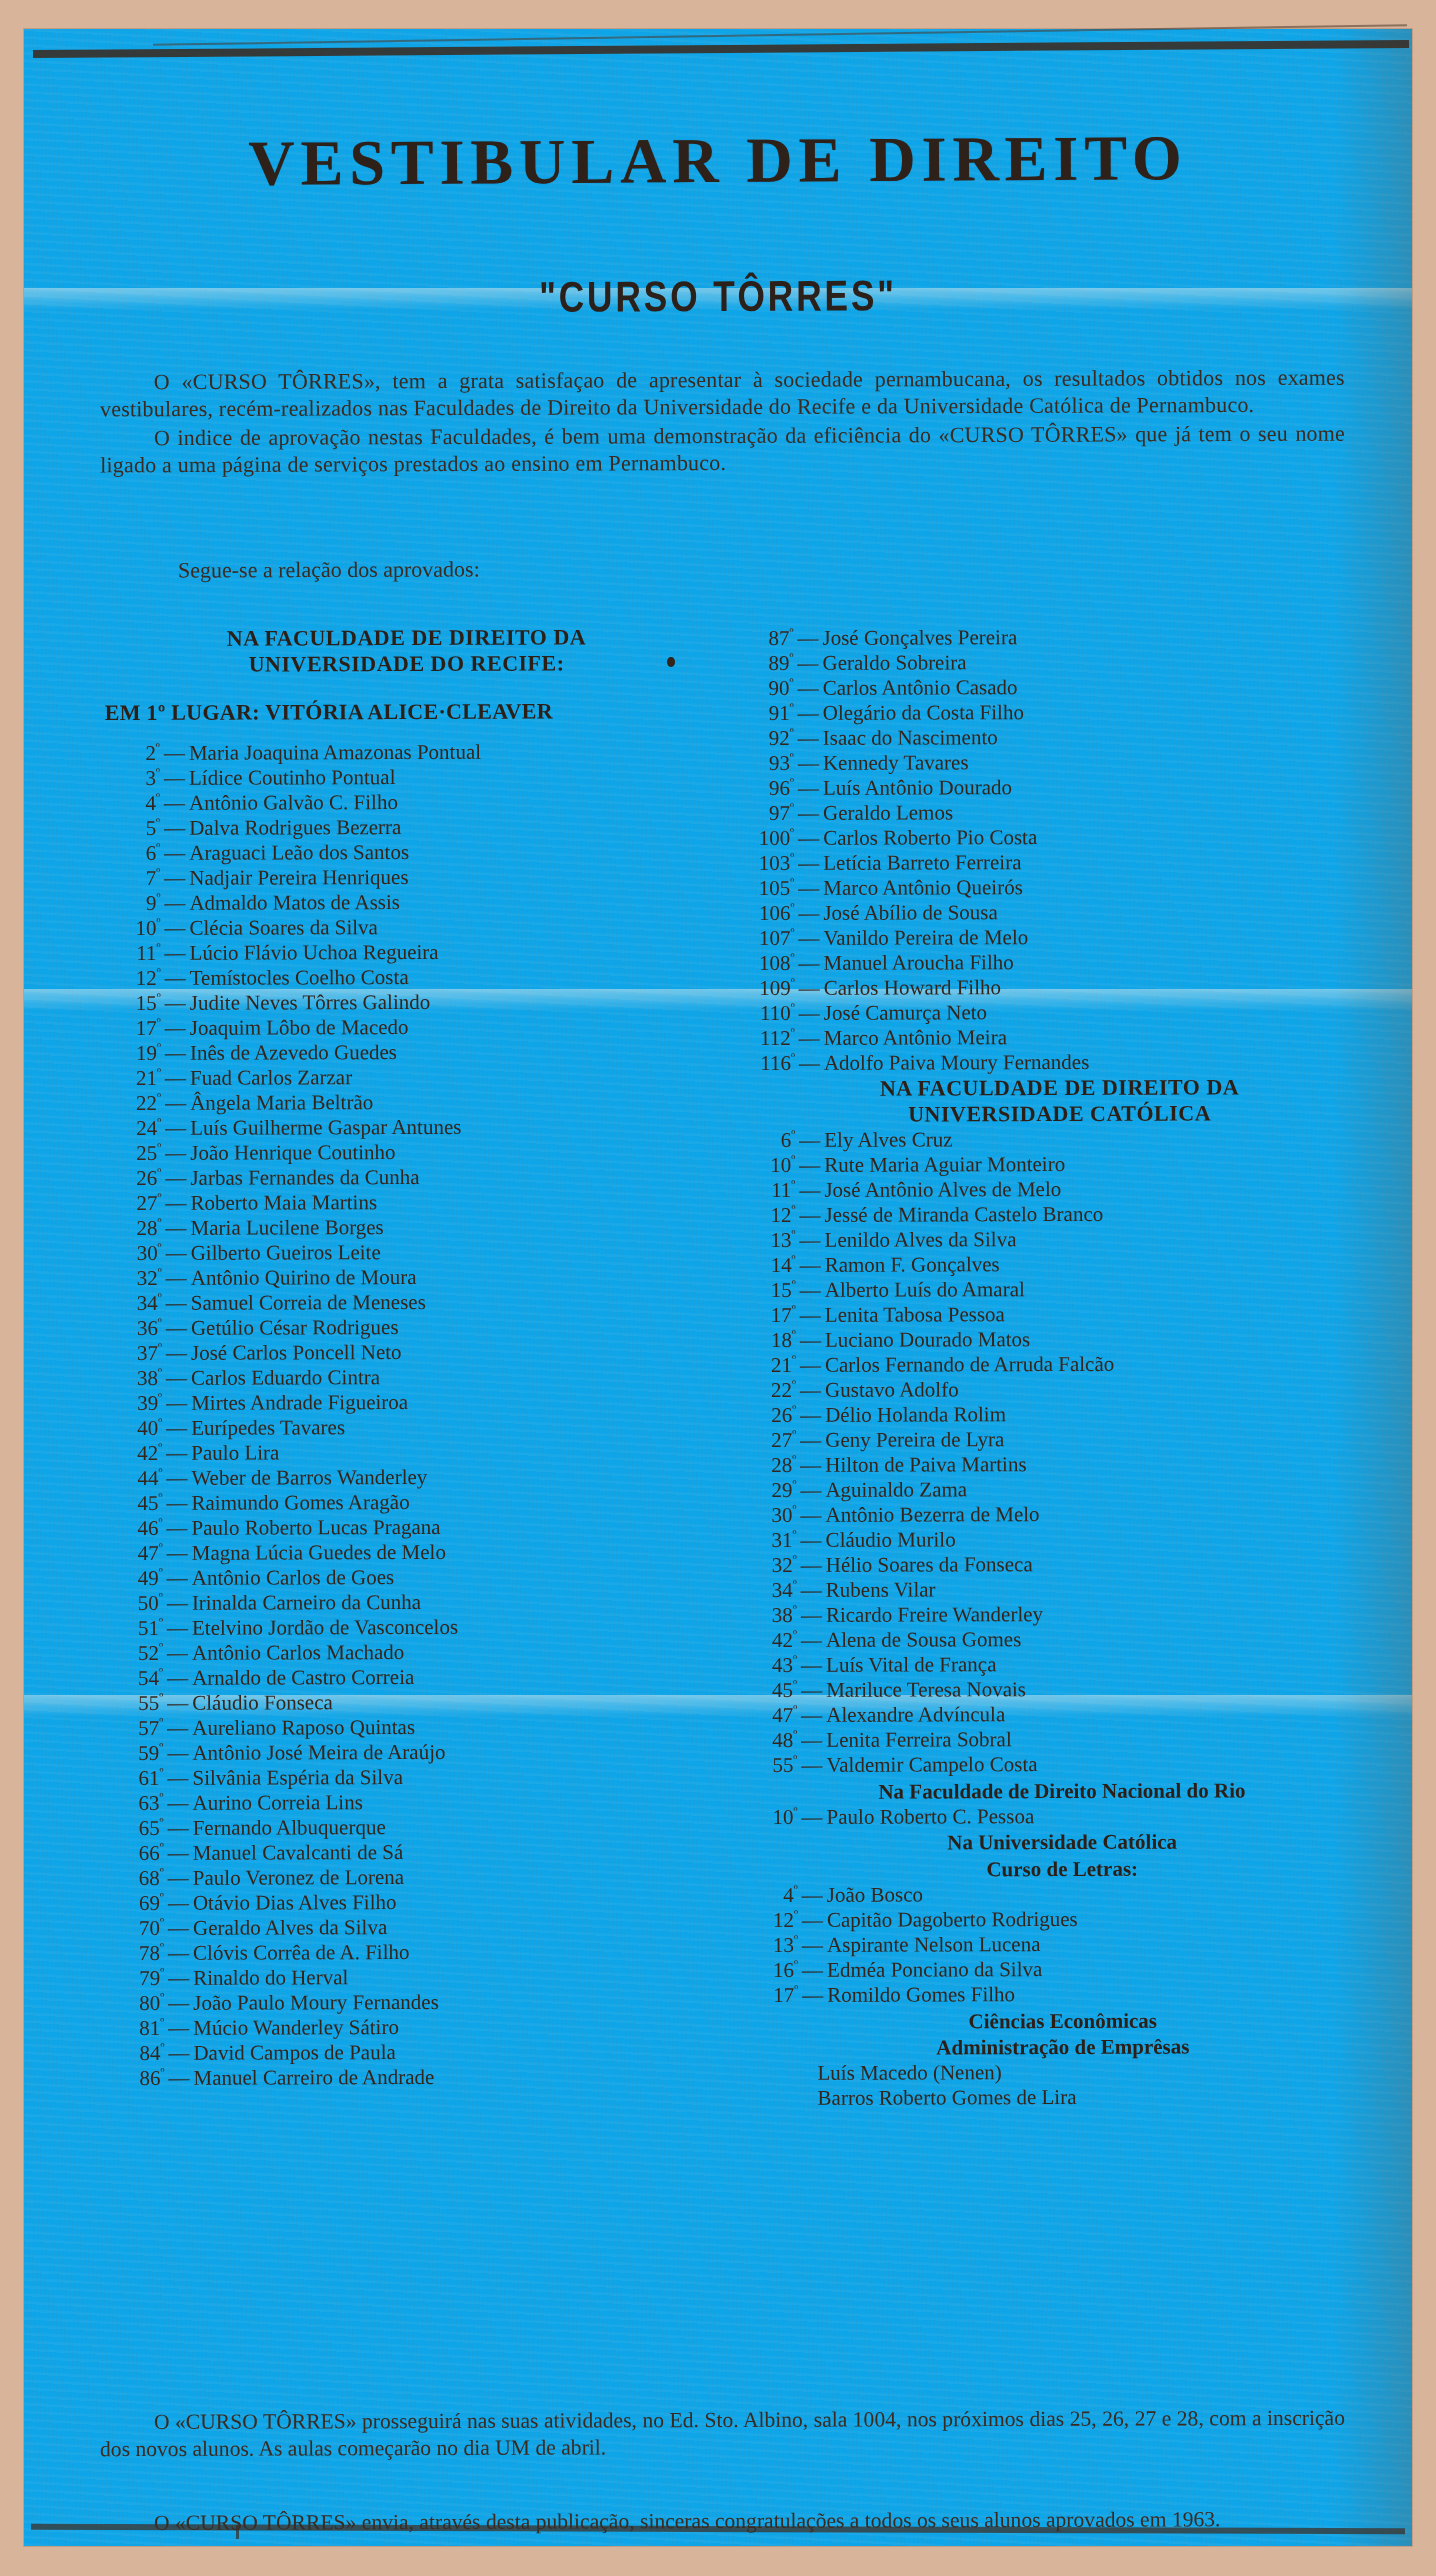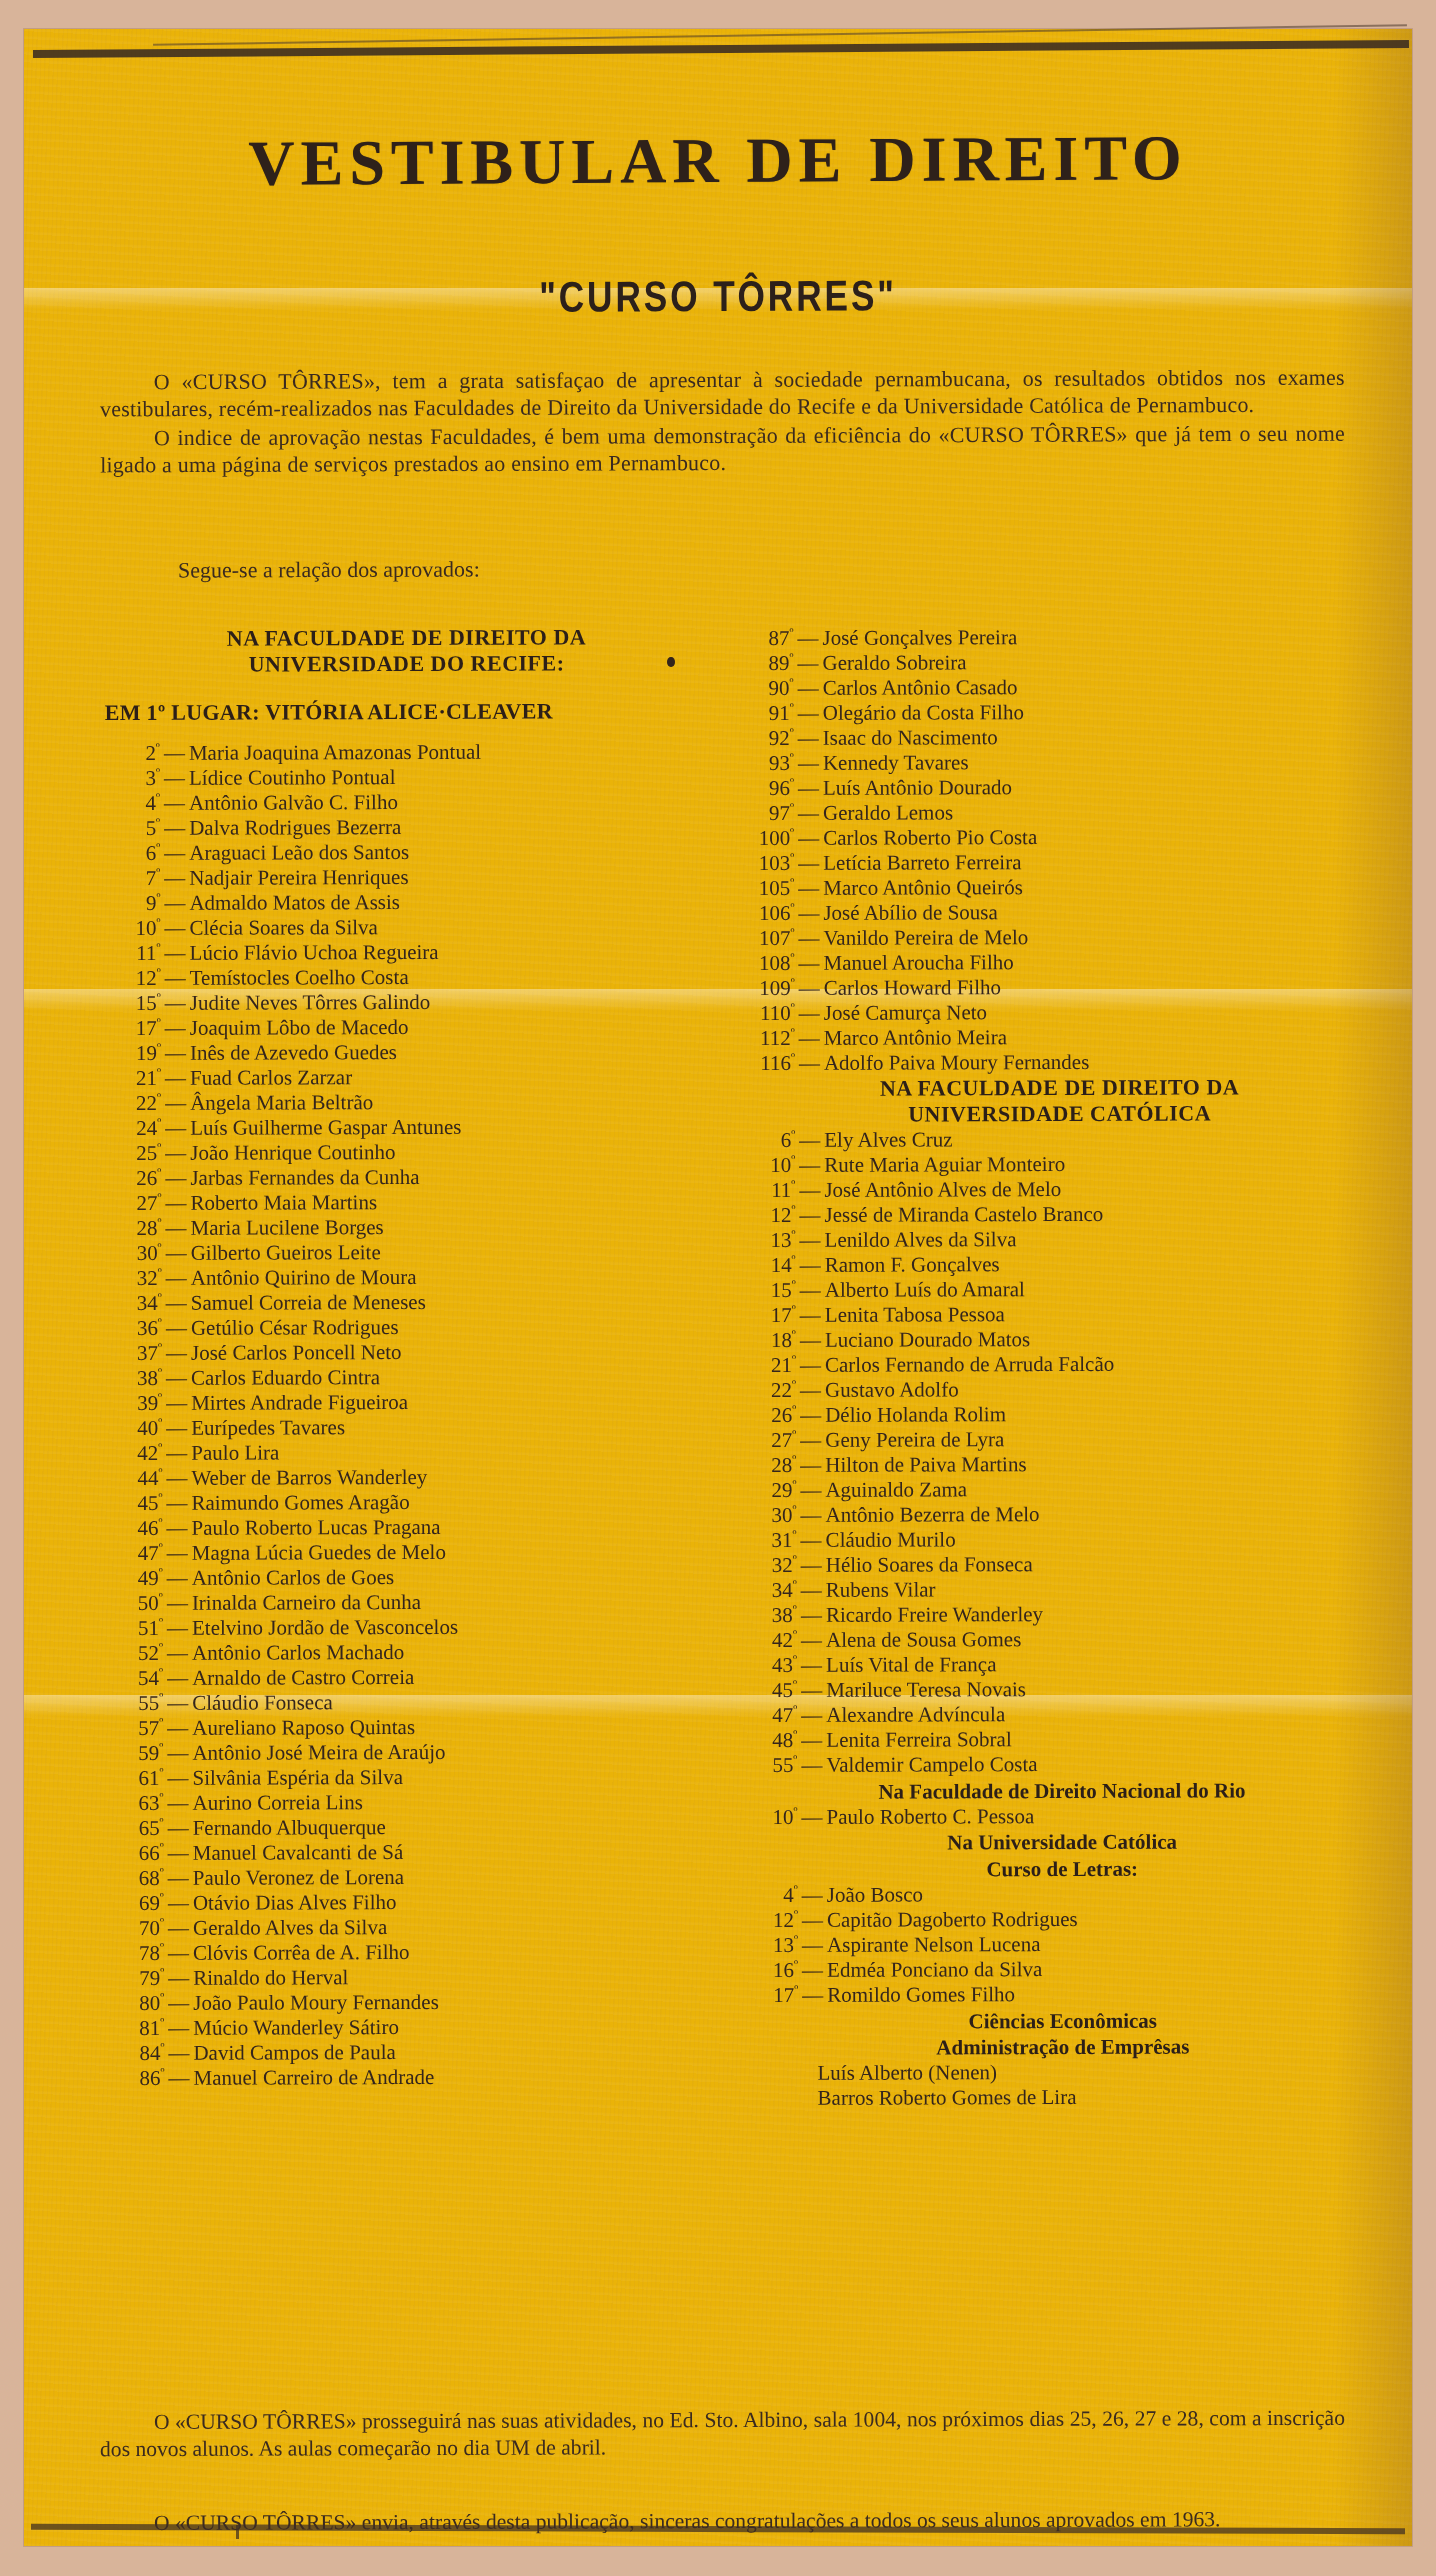--- a/index.html
+++ b/index.html
@@ -14,21 +14,21 @@
   
   .clipping{
     position:absolute;
     left:24px; top:29px;
     width:1388px; height:2517px;
     background:
       radial-gradient(ellipse at 78% 4%, rgba(120,80,50,.22) 0%, rgba(120,80,50,0) 42%),
       radial-gradient(ellipse at 12% 52%, rgba(255,235,215,.30) 0%, rgba(255,235,215,0) 55%),
       radial-gradient(ellipse at 96% 88%, rgba(150,105,70,.20) 0%, rgba(150,105,70,0) 50%),
       linear-gradient(102deg,#e9c4a8 0%,#edcbb0 22%,#e6bf a2 48%,#e3bb9e 70%,#dcb193 100%);
-    background-color:#eab308;
+    background-color:#0ea5e9;
     box-shadow:0 0 0 0.9px rgba(120,85,60,.25);
   }
   .grain{
     position:absolute;inset:0;
     background-image:
       repeating-linear-gradient(92deg, rgba(150,105,72,.055) 0px, rgba(150,105,72,.055) 0.9px, rgba(255,255,255,0) 1.7px, rgba(255,255,255,0) 4.3px),
       repeating-linear-gradient(3deg, rgba(255,240,225,.05) 0px, rgba(255,240,225,.05) 1.7px, rgba(255,255,255,0) 3.5px, rgba(255,255,255,0) 7.8px);
     pointer-events:none;
   }
   .fold{
@@ -727,21 +727,21 @@
           <span class="rank">17<span class="sup">º</span></span>
           <span class="dash">—</span>
           <span class="pname">Romildo Gomes Filho</span>
         </li>
       </ul>
 
     <div class="small-head">Ciências Econômicas</div>
     <div class="small-head">Administração de Emprêsas</div>
     <ul class="names" id="adm-list">
         <li class="plainname">
-          <span>Luís Alberto  (Nenen)</span>
+          <span>Luís Macedo  (Nenen)</span>
         </li>
         <li class="plainname">
           <span>Barros Roberto Gomes de Lira</span>
         </li>
       </ul>
   </div>
 
   <div class="foot foot1">
     <p>O «CURSO TÔRRES» prosseguirá nas suas atividades, no Ed. Sto. Albino, sala 1004, nos próximos dias 25, 26, 27 e 28, com a inscrição dos novos alunos. As aulas começarão no dia UM de abril.</p>
   </div>

